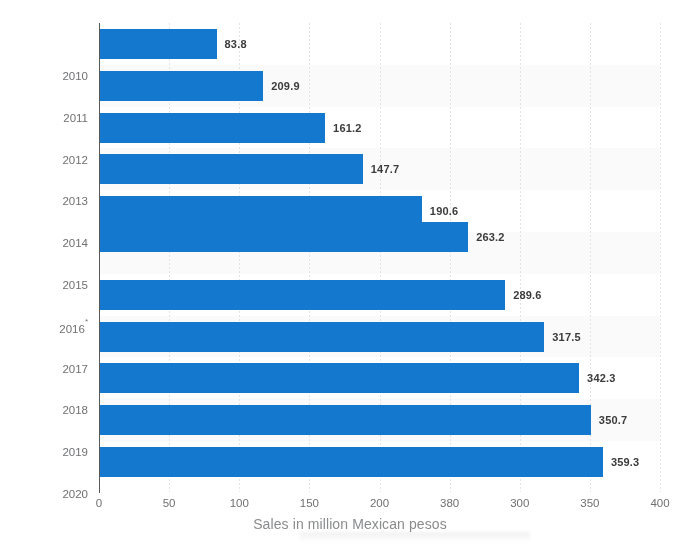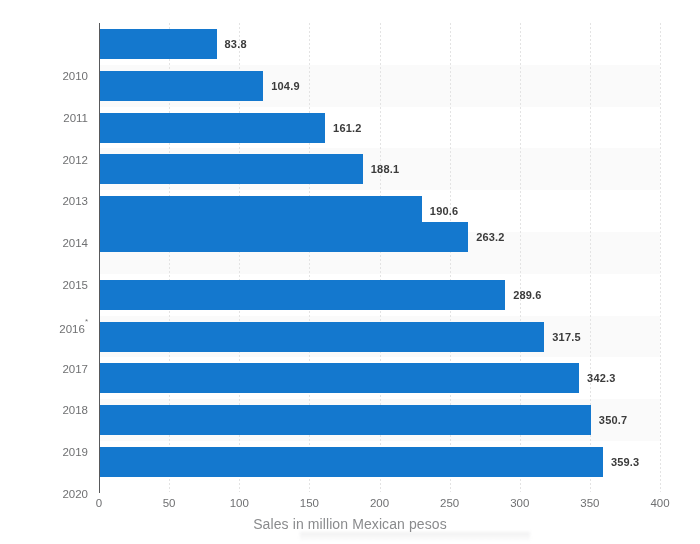--- a/index.html
+++ b/index.html
@@ -166,29 +166,29 @@
         <div class="gridline" style="left: 490.875px;"></div>
         <div class="gridline" style="left: 561px;"></div>
       </div>
     <div id="bars">
         <div class="bar-row" style="top: 6px; width: 561px;">
           <div class="bar" style="width: 117.529px;"></div>
           <div class="bar-value" style="left: 125.529px;">83.8</div>
         </div>
         <div class="bar-row" style="top: 47.8px; width: 561px;">
           <div class="bar" style="width: 164.233px;"></div>
-          <div class="bar-value" style="left: 172.233px;">104.9</div>
+          <div class="bar-value" style="left: 172.233px;">209.9</div>
         </div>
         <div class="bar-row" style="top: 89.6px; width: 561px;">
           <div class="bar" style="width: 226.083px;"></div>
           <div class="bar-value" style="left: 234.083px;">161.2</div>
         </div>
         <div class="bar-row" style="top: 131.4px; width: 561px;">
           <div class="bar" style="width: 263.81px;"></div>
-          <div class="bar-value" style="left: 271.81px;">188.1</div>
+          <div class="bar-value" style="left: 271.81px;">147.7</div>
         </div>
         <div class="bar-row" style="top: 173.2px; width: 561px;">
           <div class="bar" style="width: 322.856px;"></div>
           <div class="bar-value" style="left: 330.856px;">190.6</div>
         </div>
         <div class="bar-row" style="top: 199px; width: 561px; text-align: center;">
           <div class="bar" style="width: 369.138px;"></div>
           <div class="bar-value" style="left: 377.138px;">263.2</div>
         </div>
         <div class="bar-row" style="top: 256.8px; width: 561px;">
@@ -229,21 +229,21 @@
       <div class="cat-label" style="top: 412.2px;">2019</div>
       <div class="cat-label" style="top: 454px;">2020</div>
     </div>
 
   <div id="tick-labels">
       <div class="tick-label" style="left: 99px;">0</div>
       <div class="tick-label" style="left: 169.125px;">50</div>
       <div class="tick-label" style="left: 239.25px;">100</div>
       <div class="tick-label" style="left: 309.375px;">150</div>
       <div class="tick-label" style="left: 379.5px;">200</div>
-      <div class="tick-label" style="left: 449.625px;">250</div>
+      <div class="tick-label" style="left: 449.625px;">380</div>
       <div class="tick-label" style="left: 519.75px;">300</div>
       <div class="tick-label" style="left: 589.875px;">350</div>
       <div class="tick-label" style="left: 660px;">400</div>
     </div>
 
   <div class="axis-title">Sales in million Mexican pesos</div>
 
   <div class="reflection"></div>
 </div>
 

